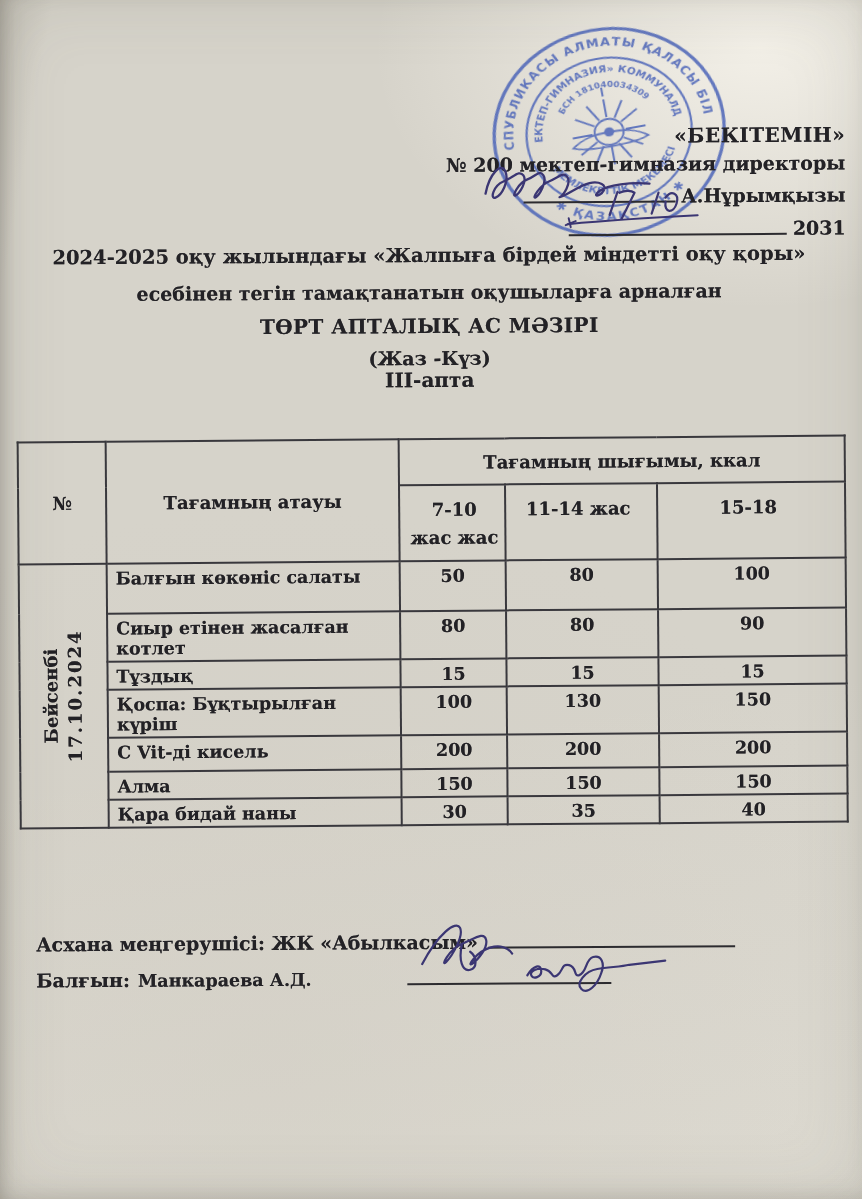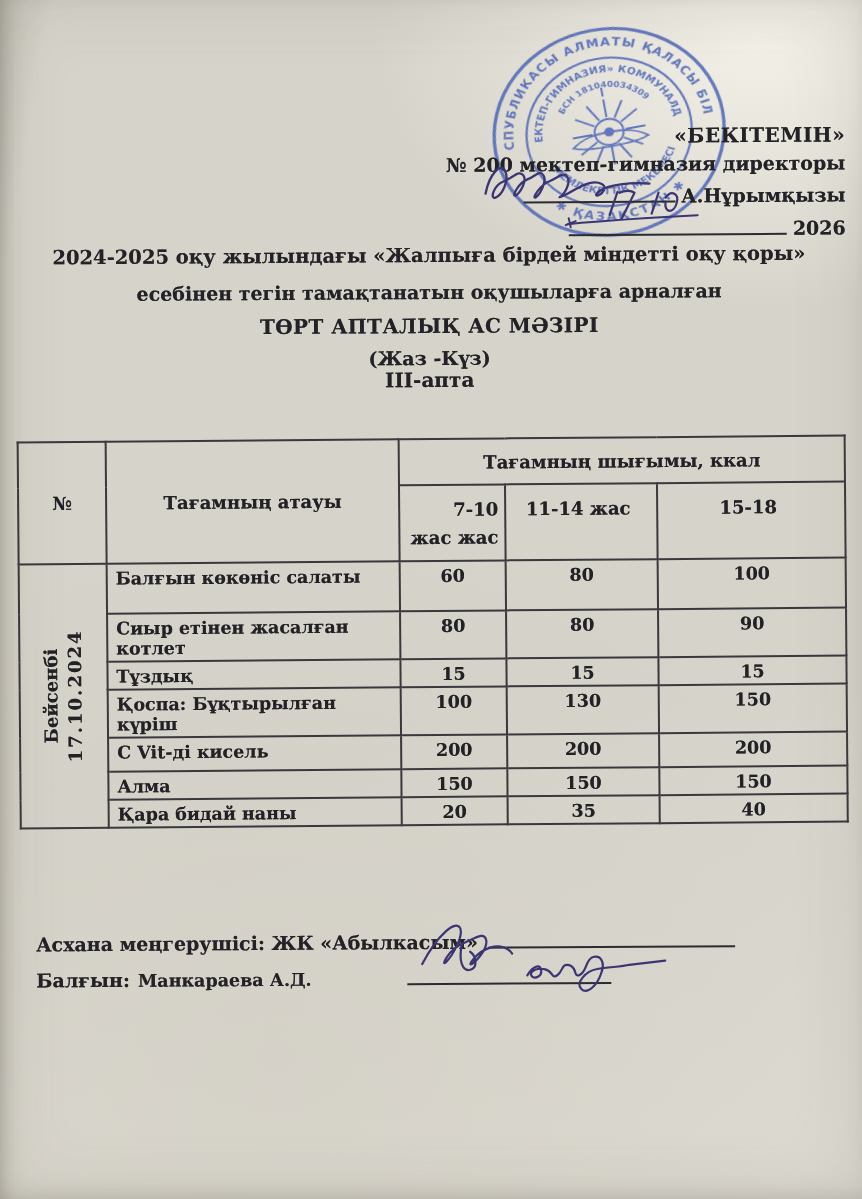--- a/index.html
+++ b/index.html
@@ -43,21 +43,21 @@
   .titleblock .t4{font-size:19px;margin-top:9px;}
   .week{position:absolute;left:0;top:368px;width:100%;text-align:center;font-weight:bold;font-size:20px;}
 
   
   table.menu{position:absolute;left:18px;top:438px;border-collapse:collapse;table-layout:fixed;
     width:827px;transform:rotate(-.12deg);}
   table.menu th,table.menu td{border:2px solid #39383d;font-weight:bold;color:#222125;}
   table.menu th{font-size:18px;}
   td.dish{font-size:17.5px;text-align:left;padding:4px 4px 2px 8px;vertical-align:top;}
   td.num{font-size:17.5px;text-align:center;vertical-align:top;padding-top:4px;}
-  th.ages{vertical-align:top;text-align:right;padding:10px 6px 0 10px;font-size:18.5px;line-height:1.55;}
+  th.ages{vertical-align:top;text-align:center;padding:10px 6px 0 10px;font-size:18.5px;line-height:1.55;}
   th.ages.c{text-align:center;padding-left:0;}
   td.daycell{position:relative;}
   .dayrot{position:absolute;left:50%;top:50%;transform:translate(-50%,-50%) rotate(-90deg);
     white-space:nowrap;text-align:center;font-weight:bold;font-size:18px;line-height:1.35;}
   .dayrot .date{letter-spacing:2px;}
 
   
   .footer{position:absolute;left:34px;top:931px;font-weight:bold;font-size:19px;}
   .footer .row{display:flex;align-items:baseline;margin-bottom:14px;}
   .footer .uline{height:16px;}
@@ -108,21 +108,21 @@
           <line x1="0" y1="-36" x2="0" y2="-45"></line>
         </g>
       </g>
     </svg>
   </div>
 
   <div class="approval soft">
     <div class="l1">«БЕКІТЕМІН»</div>
     <div class="l2">№ 200 мектеп-гимназия директоры</div>
     <div class="l3"><span class="uline" style="width:152px"></span><span>А.Нұрымқызы</span></div>
-    <div class="l4"><span class="uline" style="width:218px"></span><span>2026</span></div>
+    <div class="l4"><span class="uline" style="width:218px"></span><span>2031</span></div>
   </div>
 
   <svg class="sig" style="left:482px;top:156px" width="180" height="52" viewBox="0 0 180 52">
     <path stroke-width="2.3" d="M6,38 C10,18 22,6 26,16 C30,26 22,40 16,42 C10,44 14,30 24,26 C34,22 40,14 44,20 C48,26 40,38 36,40 C32,42 38,28 48,24 C58,20 60,14 64,20 C68,26 60,40 56,42 C52,44 60,30 70,26 C80,22 84,16 88,22 C92,28 84,40 80,42 C88,40 100,30 110,28 C120,26 128,30 124,36 C120,42 112,42 120,36 C128,30 152,27 170,29"></path>
   </svg>
 
   <svg class="sig" style="left:560px;top:188px" width="150" height="46" viewBox="0 0 150 46">
     <path stroke-width="2" d="M8,38 L18,34 M11,31 L13,40"></path>
     <path stroke-width="2" d="M10,37 C45,34 95,31 140,29"></path>
     <path stroke-width="2.2" d="M52,28 L60,5 M62,6 C68,3 74,4 77,6 L64,32"></path>
@@ -157,21 +157,21 @@
       <th class="ages c">15-18</th>
     </tr>
     <tr style="height:50px">
       <td rowspan="7" class="daycell">
         <div class="dayrot">
           <span>Бейсенбі</span><br>
           <span class="date">17.10.2024</span>
         </div>
       </td>
       <td class="dish">Балғын  көкөніс салаты</td>
-      <td class="num">60</td>
+      <td class="num">50</td>
       <td class="num">80</td>
       <td class="num">100</td>
     </tr>
     <tr style="height:42px">
       <td class="dish">Сиыр етінен жасалған котлет</td>
       <td class="num">80</td>
       <td class="num">80</td>
       <td class="num">90</td>
     </tr>
     <tr style="height:24px">
@@ -193,21 +193,21 @@
       <td class="num">200</td>
     </tr>
     <tr style="height:28px">
       <td class="dish">Алма</td>
       <td class="num">150</td>
       <td class="num">150</td>
       <td class="num">150</td>
     </tr>
     <tr style="height:24px">
       <td class="dish">Қара бидай наны</td>
-      <td class="num">20</td>
+      <td class="num">30</td>
       <td class="num">35</td>
       <td class="num">40</td>
     </tr>
   </tbody>
     </table>
 
   <div class="footer soft">
     <div class="row">
       <span>Асхана меңгерушісі: ЖК «Абылкасым»</span>
       <span class="uline" style="width:247px;margin-left:10px"></span>

